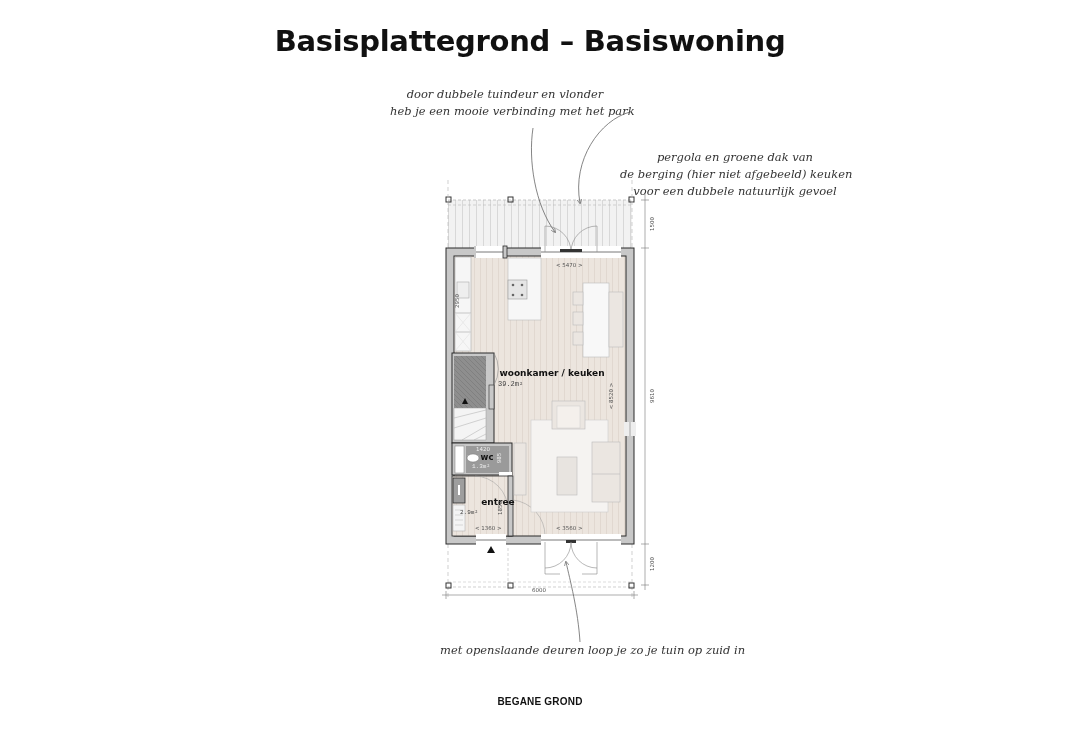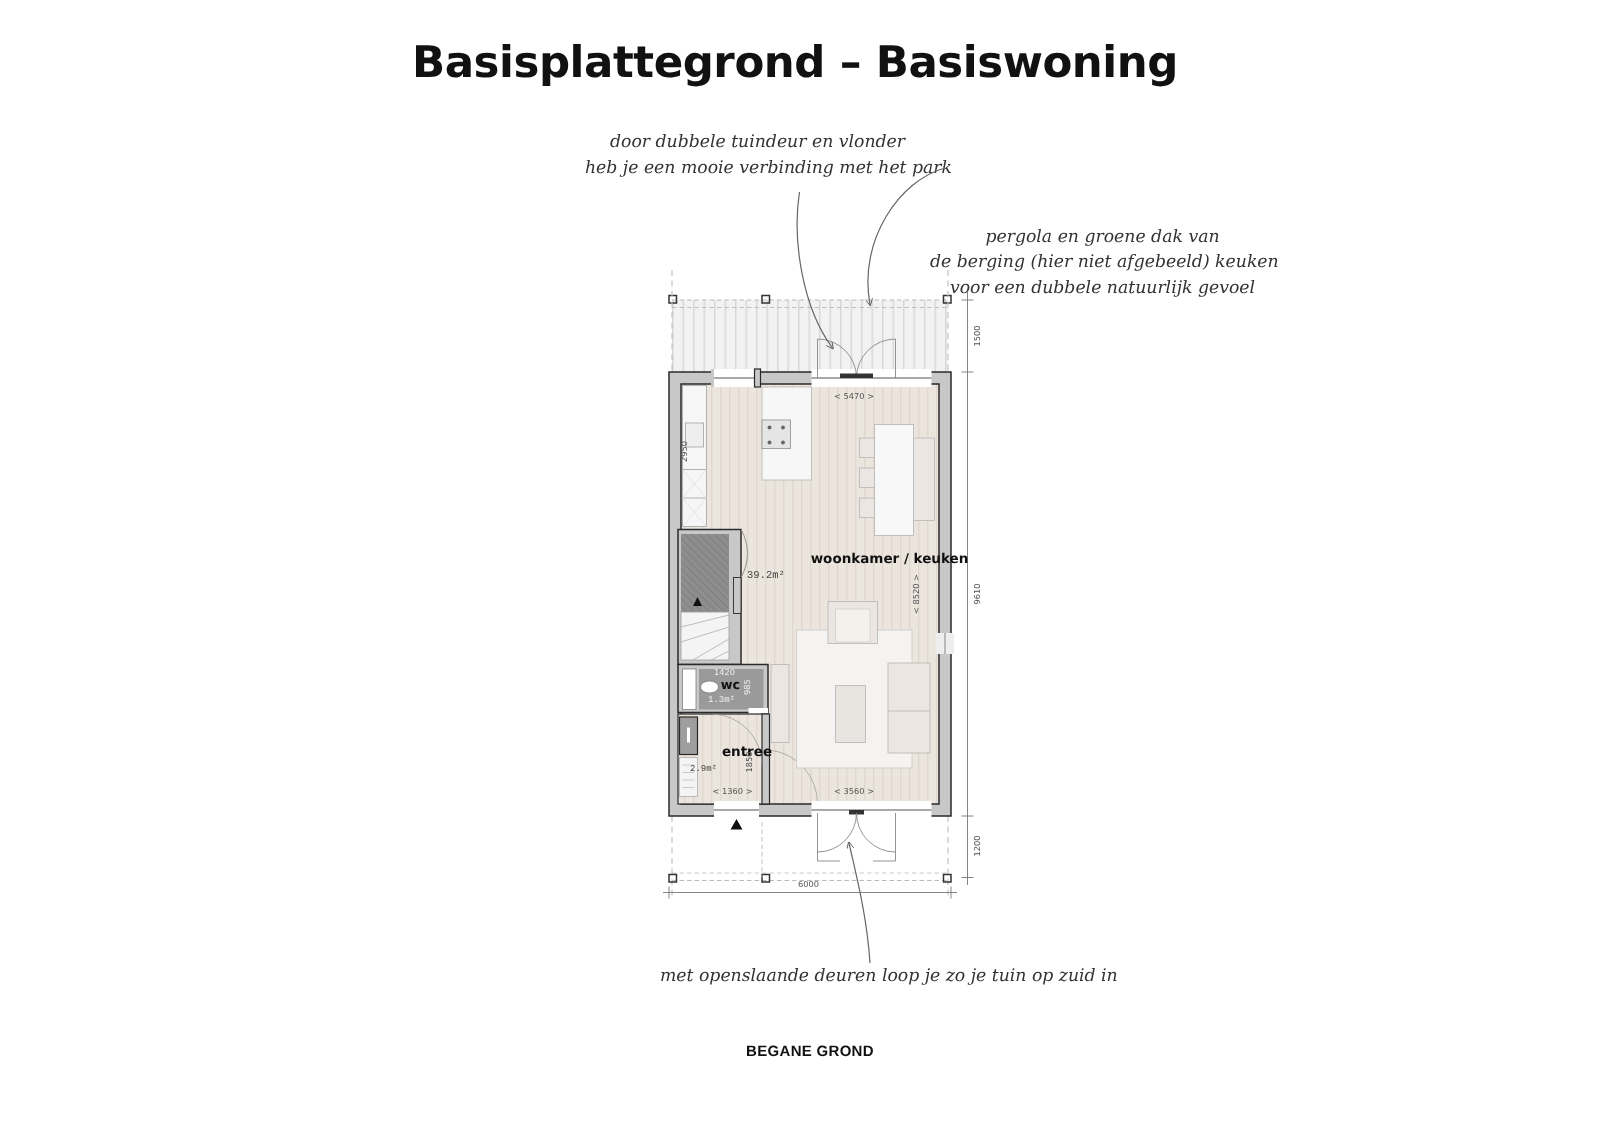--- a/index.html
+++ b/index.html
@@ -198,21 +198,21 @@
     <line x1="641" y1="585" x2="649" y2="585"></line>
   </g>
 
   <g fill="none" stroke="#666" stroke-width="0.8">
     <path d="M533,128 C528,160 535,205 555,232" marker-end="url(#arrow)"></path>
     <path d="M630,112 C600,120 572,160 580,203" marker-end="url(#arrow)"></path>
     <path d="M580,642 C578,610 570,580 566,562" marker-end="url(#arrow)"></path>
   </g>
 </svg>
 
-<div class="room-label" style="left:528px;top:368px;width:130px;font-size:9px;">woonkamer / keuken</div>
+<div class="room-label" style="left:487px;top:368px;width:130px;font-size:9px;">woonkamer / keuken</div>
 <div class="room-area" style="left:498px;top:380px;width:130px;">39.2m²</div>
 
 <div class="room-label" style="left:472px;top:452px;width:30px;font-size:8.5px;">wc</div>
 <div class="room-area" style="left:472px;top:463px;width:30px;font-size:6px;color:#eee;">1.3m²</div>
 
 <div class="room-label" style="left:476px;top:497px;width:44px;font-size:9px;">entree</div>
 <div class="room-area" style="left:460px;top:509px;width:44px;font-size:6px;">2.9m²</div>
 
 <div class="dim" style="left:556px;top:262px;">&lt; 5470 &gt;</div>
 <div class="dim dim-v" style="left:450px;top:298px;">2950</div>

